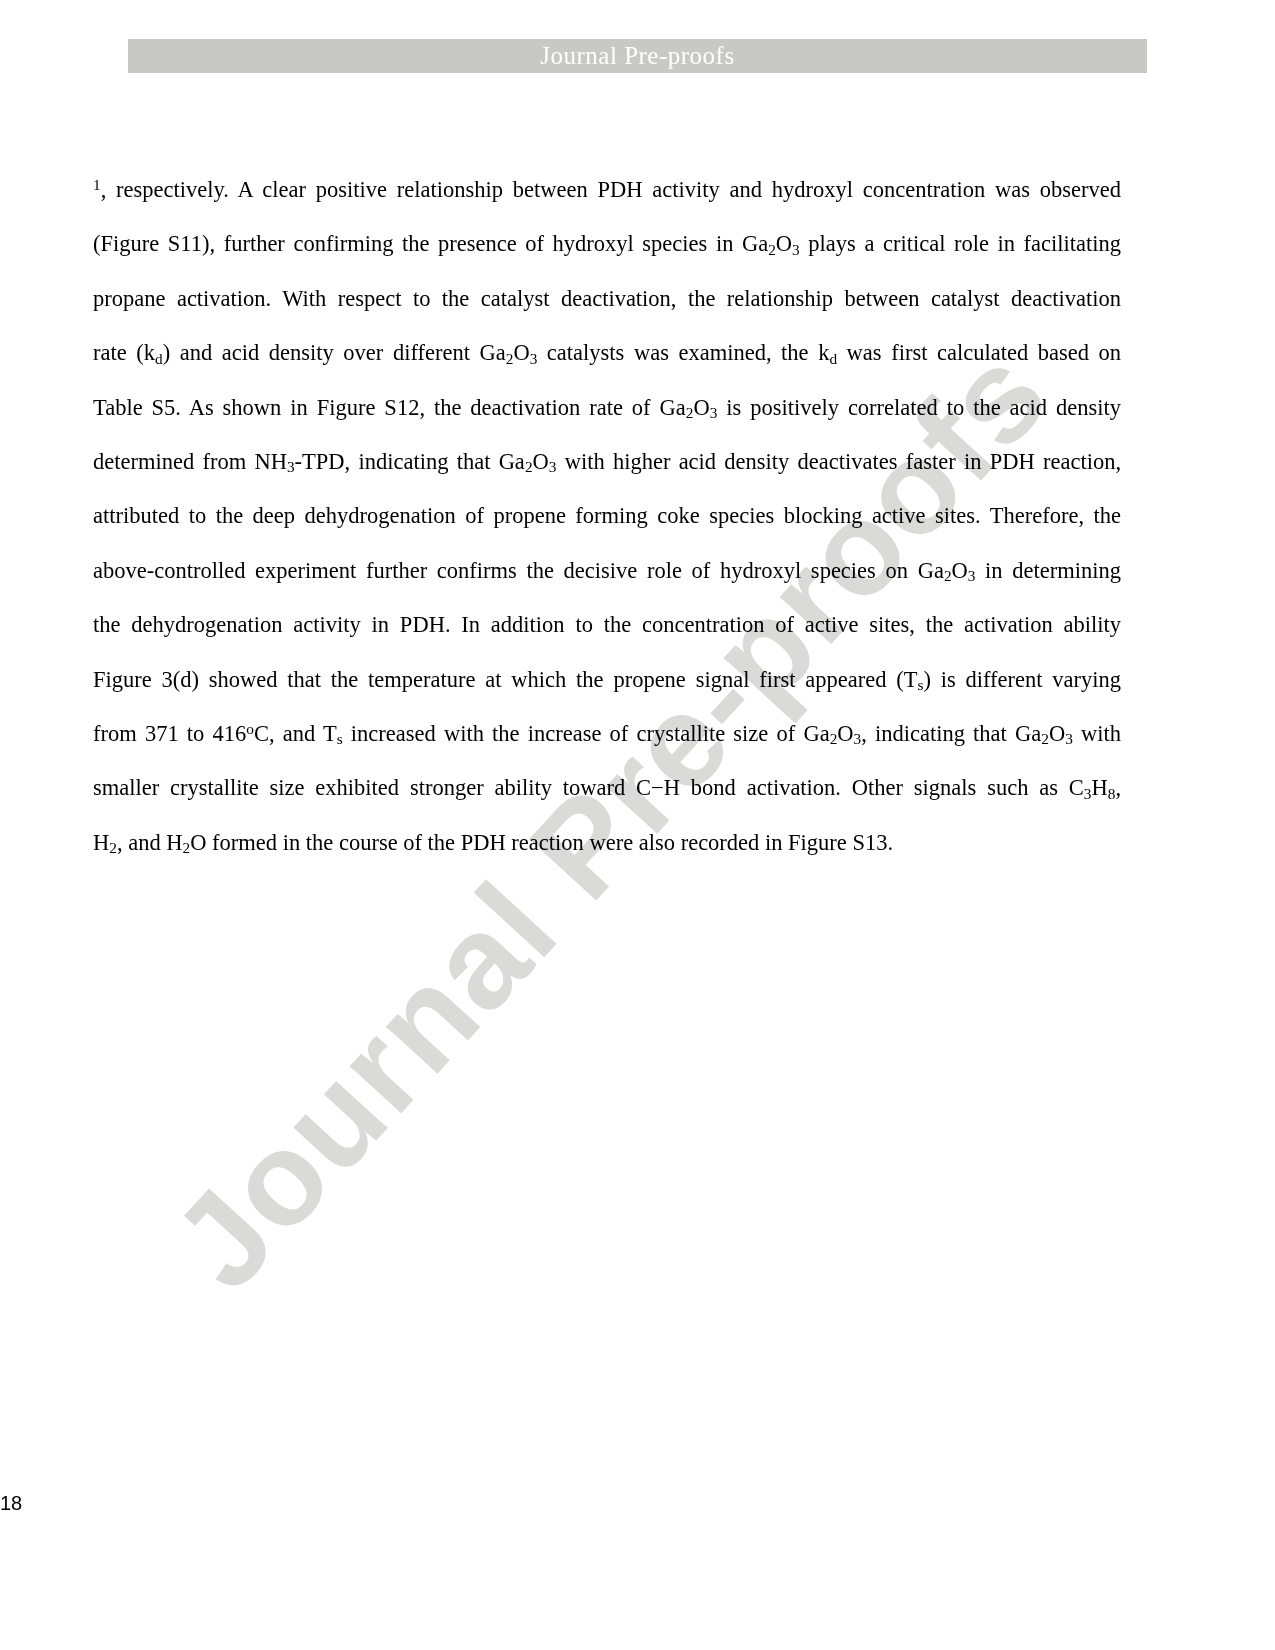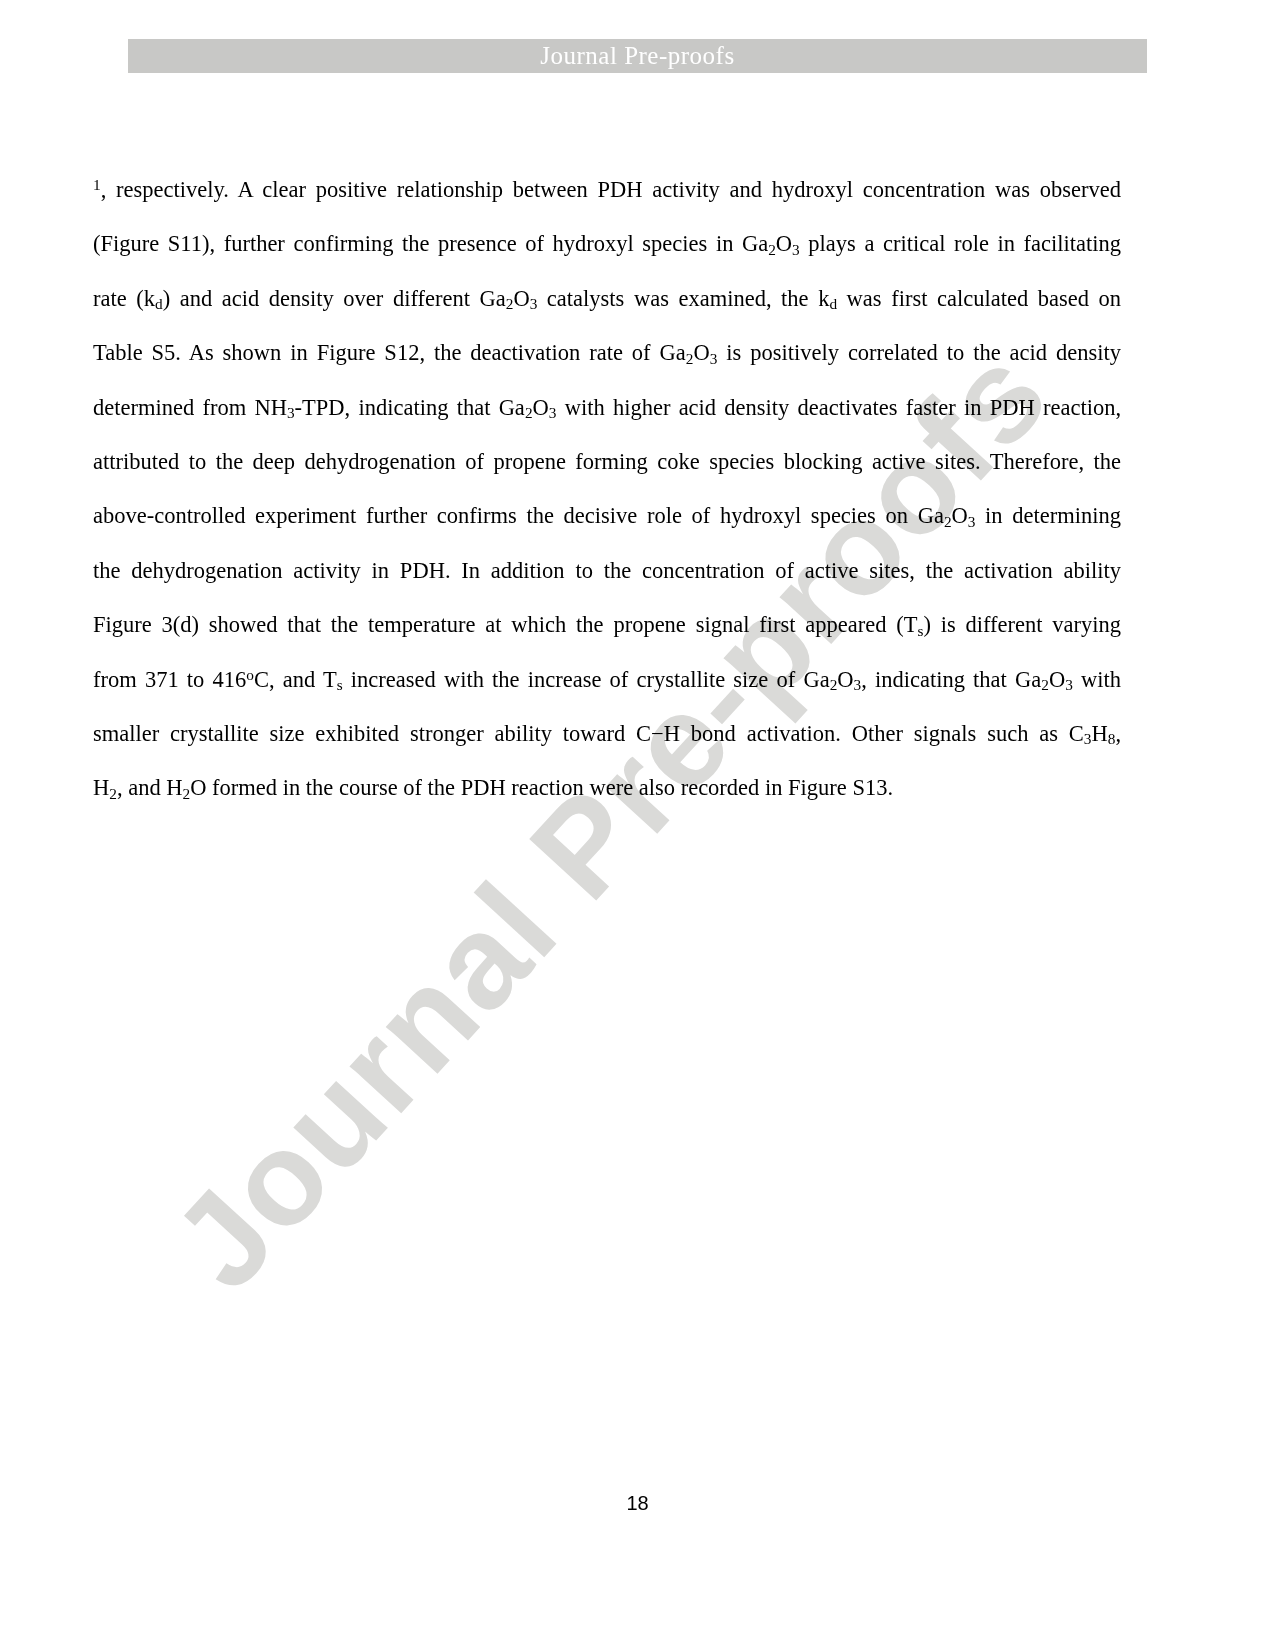--- a/index.html
+++ b/index.html
@@ -79,41 +79,41 @@
     line-height: 0;
     vertical-align: baseline;
     position: relative;
     top: -0.45em;
   }
   .page-number {
     position: absolute;
     left: 0;
     top: 1492px;
     width: 100%;
-    text-align: center;
     font-family: "Liberation Sans", sans-serif;
     font-size: 20px;
     color: #000000;
     z-index: 1;
   }
 </style>
 </head>
 <body>
 
 <div class="page">
 
   <div class="banner">
     <span class="banner-text">Journal Pre-proofs</span>
   </div>
 
   <div class="watermark">Journal Pre-proofs</div>
 
   <div class="body-text">
     <div class="line"><sup>1</sup>, respectively. A clear positive relationship between PDH activity and hydroxyl concentration was observed</div>
     <div class="line">(Figure S11), further confirming the presence of hydroxyl species in Ga<sub>2</sub>O<sub>3</sub> plays a critical role in facilitating</div>
+    <div class="line">propane activation. With respect to the catalyst deactivation, the relationship between catalyst deactivation</div>
     <div class="line">rate (k<sub>d</sub>) and acid density over different Ga<sub>2</sub>O<sub>3</sub> catalysts was examined, the k<sub>d</sub> was first calculated based on</div>
     <div class="line">Table S5. As shown in Figure S12, the deactivation rate of Ga<sub>2</sub>O<sub>3</sub> is positively correlated to the acid density</div>
     <div class="line">determined from NH<sub>3</sub>-TPD, indicating that Ga<sub>2</sub>O<sub>3</sub> with higher acid density deactivates faster in PDH reaction,</div>
     <div class="line">attributed to the deep dehydrogenation of propene forming coke species blocking active sites. Therefore, the</div>
     <div class="line">above-controlled experiment further confirms the decisive role of hydroxyl species on Ga<sub>2</sub>O<sub>3</sub> in determining</div>
     <div class="line">the dehydrogenation activity in PDH. In addition to the concentration of active sites, the activation ability</div>
     <div class="line">Figure 3(d) showed that the temperature at which the propene signal first appeared (T<sub>s</sub>) is different varying</div>
     <div class="line">from 371 to 416<sup>o</sup>C, and T<sub>s</sub> increased with the increase of crystallite size of Ga<sub>2</sub>O<sub>3</sub>, indicating that Ga<sub>2</sub>O<sub>3</sub> with</div>
     <div class="line">smaller crystallite size exhibited stronger ability toward C−H bond activation. Other signals such as C<sub>3</sub>H<sub>8</sub>,</div>
     <div class="line last">H<sub>2</sub>, and H<sub>2</sub>O formed in the course of the PDH reaction were also recorded in Figure S13.</div>

